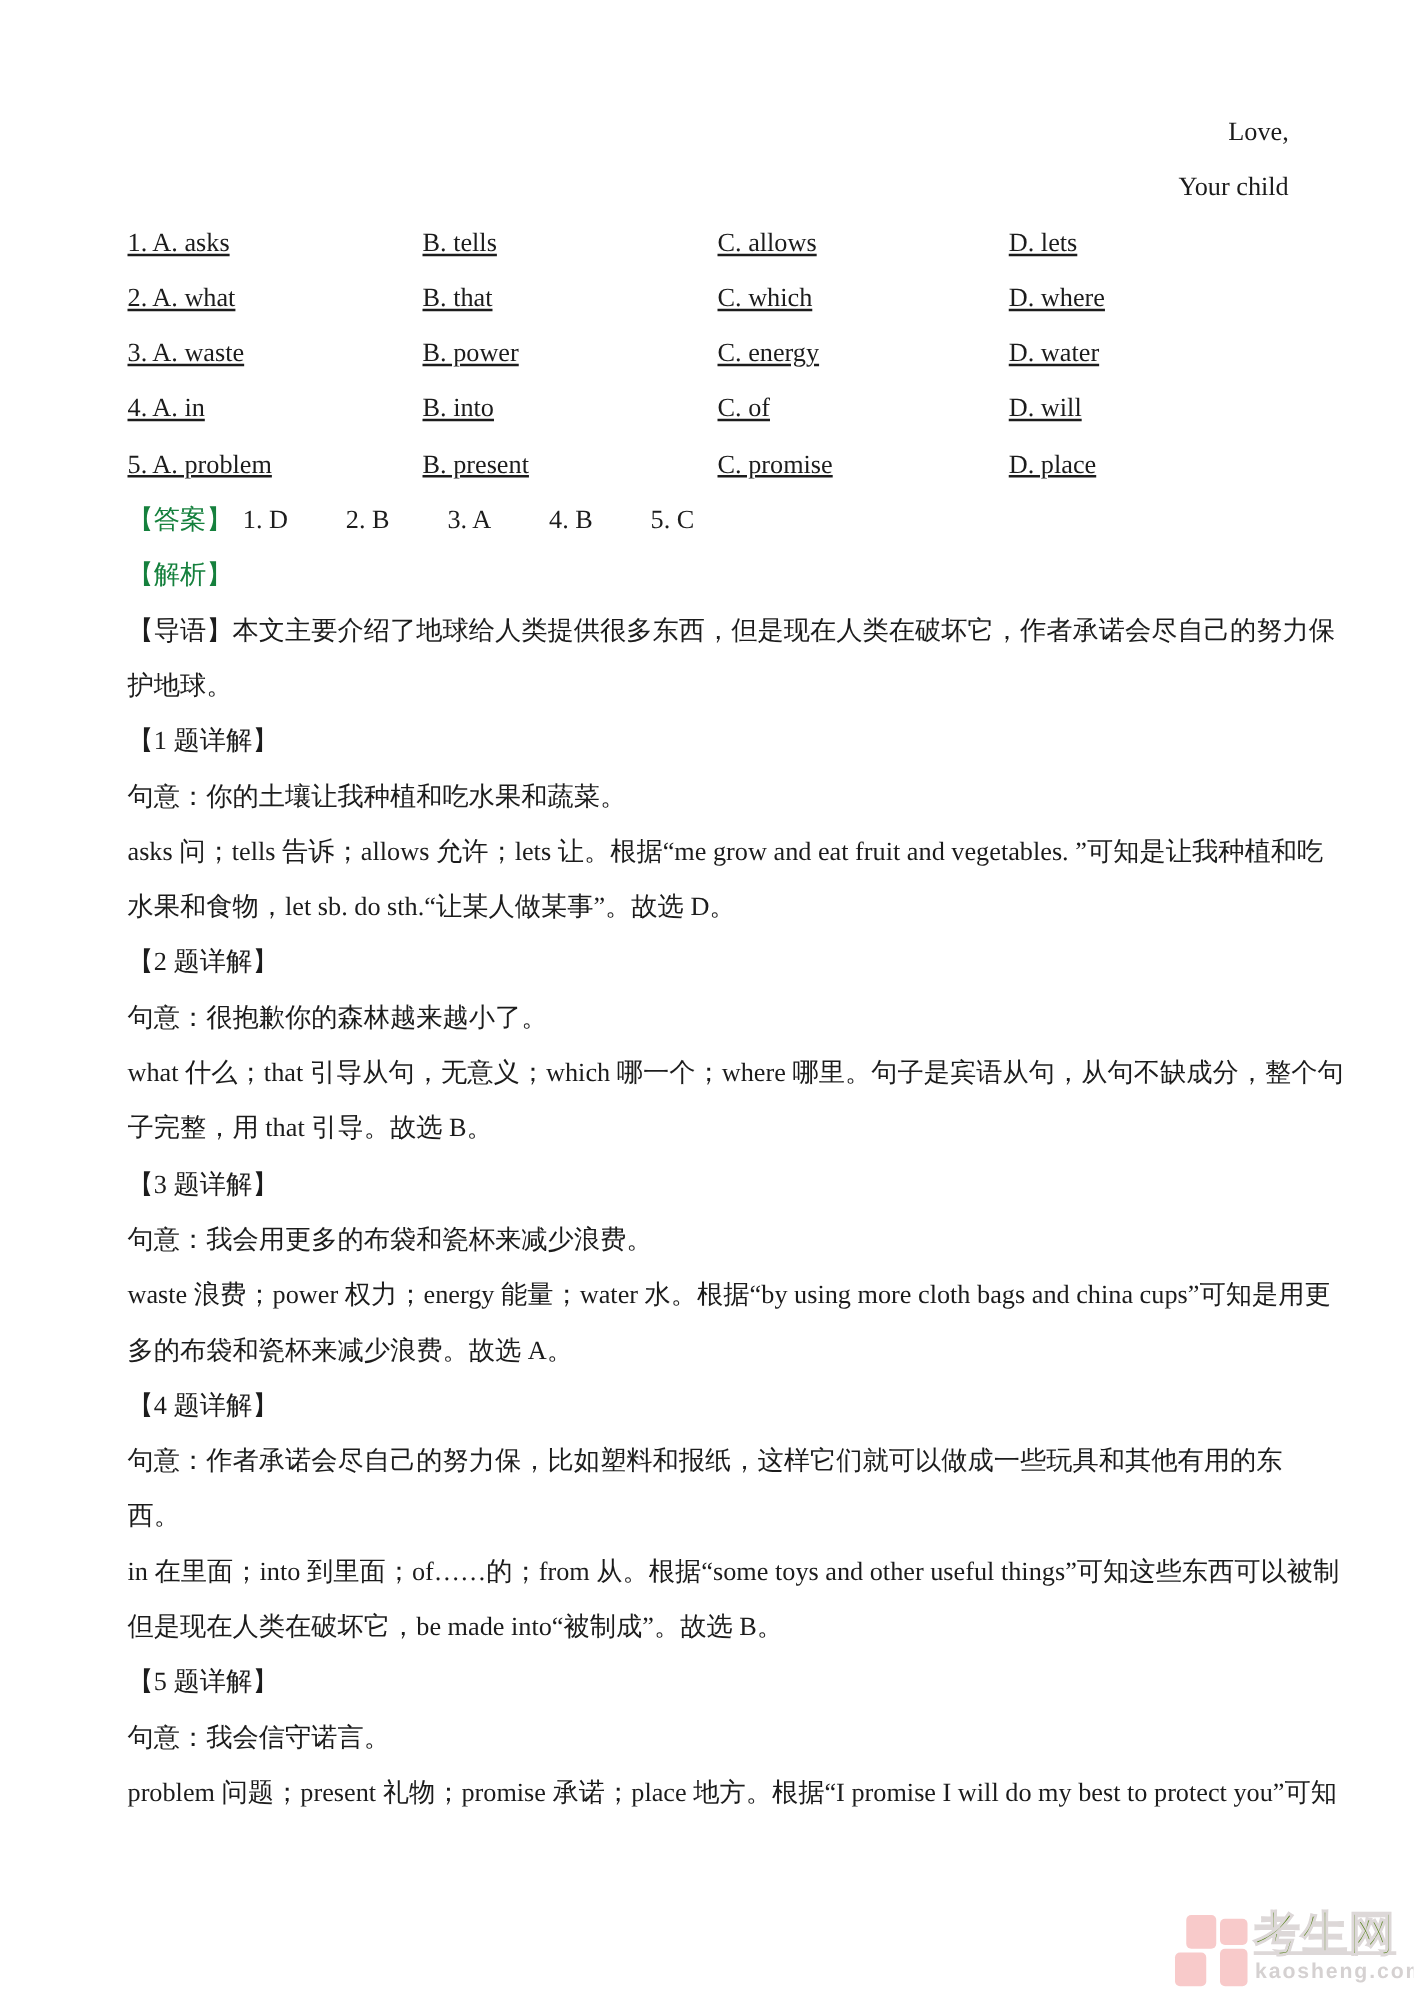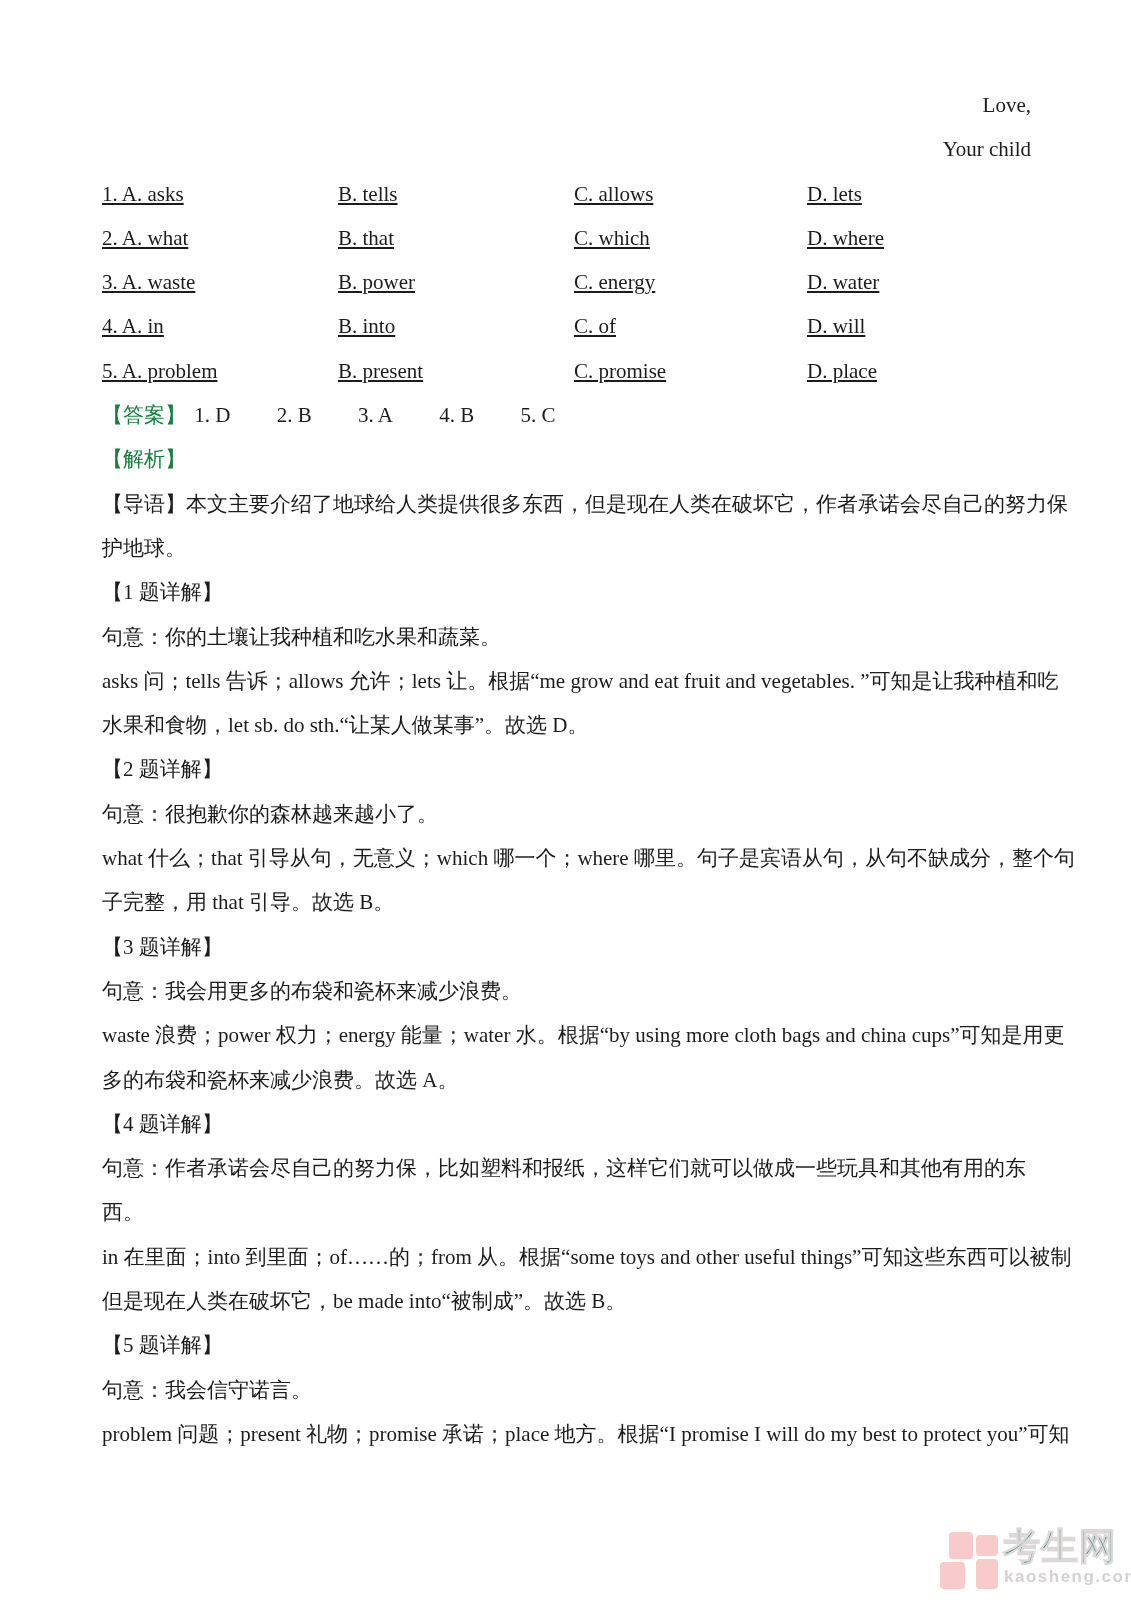--- a/index.html
+++ b/index.html
@@ -41,25 +41,26 @@
   .wm { position: absolute; left: 940px; top: 1526px; width: 180px; height: 70px; }
   .wm-logo { position: absolute; left: 0; top: 6px; width: 60px; height: 60px; }
   .wm-block { position: absolute; background: #f8caca; border-radius: 4px; }
   .wm-b1 { left: 9px;  top: 0px;  width: 24px; height: 27px; }
   .wm-b2 { left: 36px; top: 3px;  width: 22px; height: 21px; }
   .wm-b3 { left: 36px; top: 27px; width: 22px; height: 30px; }
   .wm-b4 { left: 0px;  top: 30px; width: 25px; height: 27px; }
   .wm-name {
     position: absolute; left: 63px; top: 1px;
     font-size: 37px; line-height: 40px; letter-spacing: 1px;
-    color: #0f766e;
+    color: #4d7c0f;
     -webkit-text-stroke: 1.2px #ddd8d8;
     font-family: "Liberation Sans", "DejaVu Sans", sans-serif;
     font-weight: bold;
     white-space: nowrap;
+    text-decoration: underline;
   }
   .wm-domain {
     position: absolute; left: 64px; top: 41px;
     font-size: 17px; letter-spacing: 1.5px;
     color: #d5d1d1;
     font-family: "Liberation Sans", "DejaVu Sans", sans-serif;
     font-weight: bold;
     white-space: nowrap;
   }
 </style>

